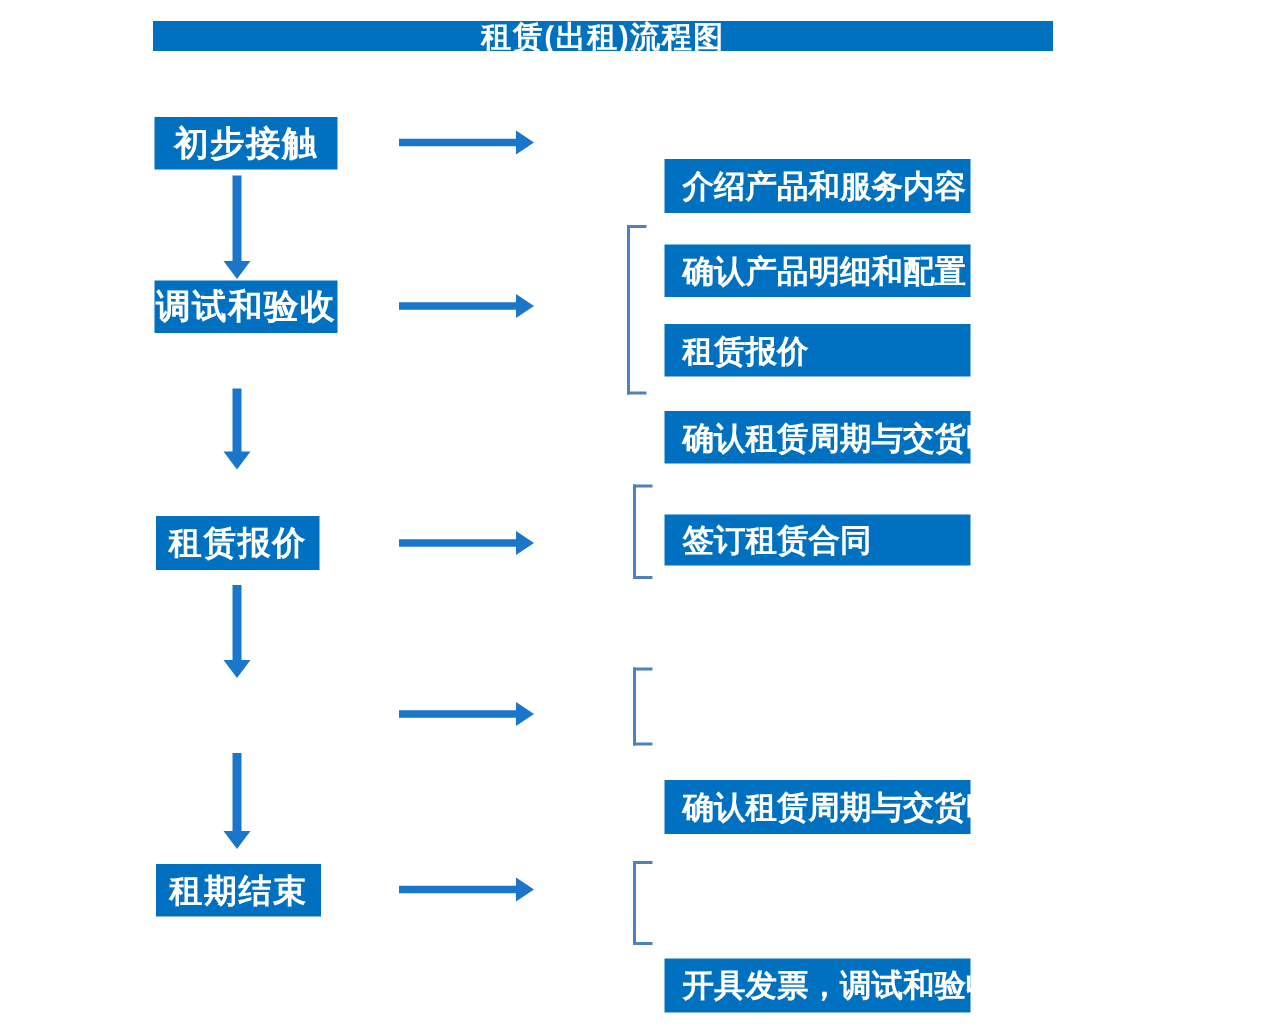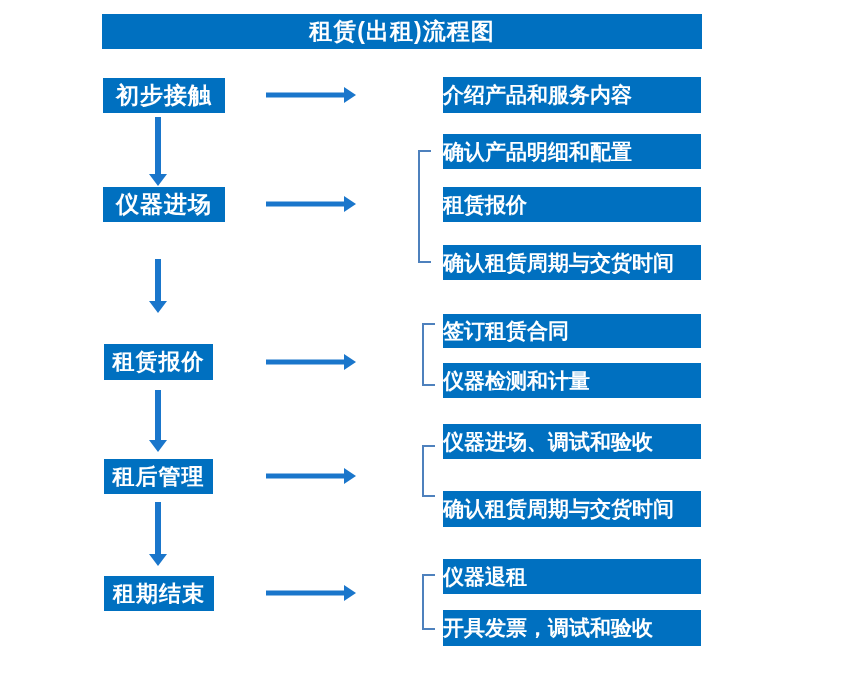--- a/index.html
+++ b/index.html
@@ -13,38 +13,38 @@
   html,body{background:var(--background);}
   .canvas{
     position:relative;
     width:844px;height:688px;
     background:var(--background);
     overflow:hidden;
     font-family:"Liberation Sans", sans-serif;
   }
   .title-bar{
     position:absolute;
-    left:102px;top:14px;width:600px;height:35px;
+    left:102px;top:14px;width:600px;height:20px;
     background:var(--box);
     color:var(--text);
-    font-size:23px;font-weight:bold;
+    font-size:20px;font-weight:bold;
     display:flex;align-items:center;justify-content:center;
     letter-spacing:1px;
     text-align:right;
   }
   .box{
     position:absolute;
     background:var(--box);
     color:var(--text);
     font-weight:bold;
     display:flex;align-items:center;
     white-space:nowrap;
   }
   .left-box{justify-content:center;font-size:22px;letter-spacing:1px;}
-  .right-box{left:443px;width:258px;font-size:21px;}
+  .right-box{left:443px;width:204px;padding-left:12px;font-size:21px;margin-top:29px;}
   
   .harrow{position:absolute;width:90px;height:20px;}
   .harrow .shaft{
     position:absolute;left:0;right:11px;top:50%;
     transform:translateY(-50%);
     height:5px;background:var(--arrow);
   }
   .harrow .head{
     position:absolute;right:0;top:50%;
     transform:translateY(-50%);
@@ -87,21 +87,21 @@
     <i class="shaft"></i>
     <i class="head"></i>
   </div>
   <div class="box right-box" style="top:77px;height:36px">介绍产品和服务内容</div>
 
   <div class="varrow" style="left:149px;top:117px;height:69px">
     <i class="shaft"></i>
     <i class="head"></i>
   </div>
 
-  <div class="box left-box" style="left:103px;top:187px;width:122px;height:35px;font-size:23px">仪器进场</div>
+  <div class="box left-box" style="left:103px;top:187px;width:122px;height:35px;font-size:23px">调试和验收</div>
   <div class="harrow" style="left:266px;top:194px">
     <i class="shaft"></i>
     <i class="head"></i>
   </div>
   <div class="bracket" style="left:418px;top:150px;height:113px"></div>
   <div class="box right-box" style="top:134px;height:35px">确认产品明细和配置</div>
   <div class="box right-box" style="top:187px;height:35px">租赁报价</div>
   <div class="box right-box" style="top:245px;height:35px">确认租赁周期与交货时间</div>
 
   <div class="varrow" style="left:149px;top:259px;height:54px">
@@ -109,43 +109,39 @@
     <i class="head"></i>
   </div>
 
   <div class="box left-box" style="left:104px;top:344px;width:109px;height:36px">租赁报价</div>
   <div class="harrow" style="left:266px;top:352px">
     <i class="shaft"></i>
     <i class="head"></i>
   </div>
   <div class="bracket" style="left:422px;top:323px;height:63px"></div>
   <div class="box right-box" style="top:314px;height:34px">签订租赁合同</div>
-  <div class="box right-box" style="top:363px;height:35px">仪器检测和计量</div>
 
   <div class="varrow" style="left:149px;top:390px;height:62px">
     <i class="shaft"></i>
     <i class="head"></i>
   </div>
 
-  <div class="box left-box" style="left:104px;top:459px;width:109px;height:35px">租后管理</div>
   <div class="harrow" style="left:266px;top:466px">
     <i class="shaft"></i>
     <i class="head"></i>
   </div>
   <div class="bracket" style="left:422px;top:445px;height:52px"></div>
-  <div class="box right-box" style="top:424px;height:35px">仪器进场、调试和验收</div>
   <div class="box right-box" style="top:491px;height:36px">确认租赁周期与交货时间</div>
 
   <div class="varrow" style="left:149px;top:502px;height:64px">
     <i class="shaft"></i>
     <i class="head"></i>
   </div>
 
   <div class="box left-box" style="left:104px;top:576px;width:110px;height:35px">租期结束</div>
   <div class="harrow" style="left:266px;top:583px">
     <i class="shaft"></i>
     <i class="head"></i>
   </div>
   <div class="bracket" style="left:422px;top:574px;height:56px"></div>
-  <div class="box right-box" style="top:559px;height:35px">仪器退租</div>
   <div class="box right-box" style="top:610px;height:36px">开具发票，调试和验收</div>
 
 </div>
 
 </body></html>

